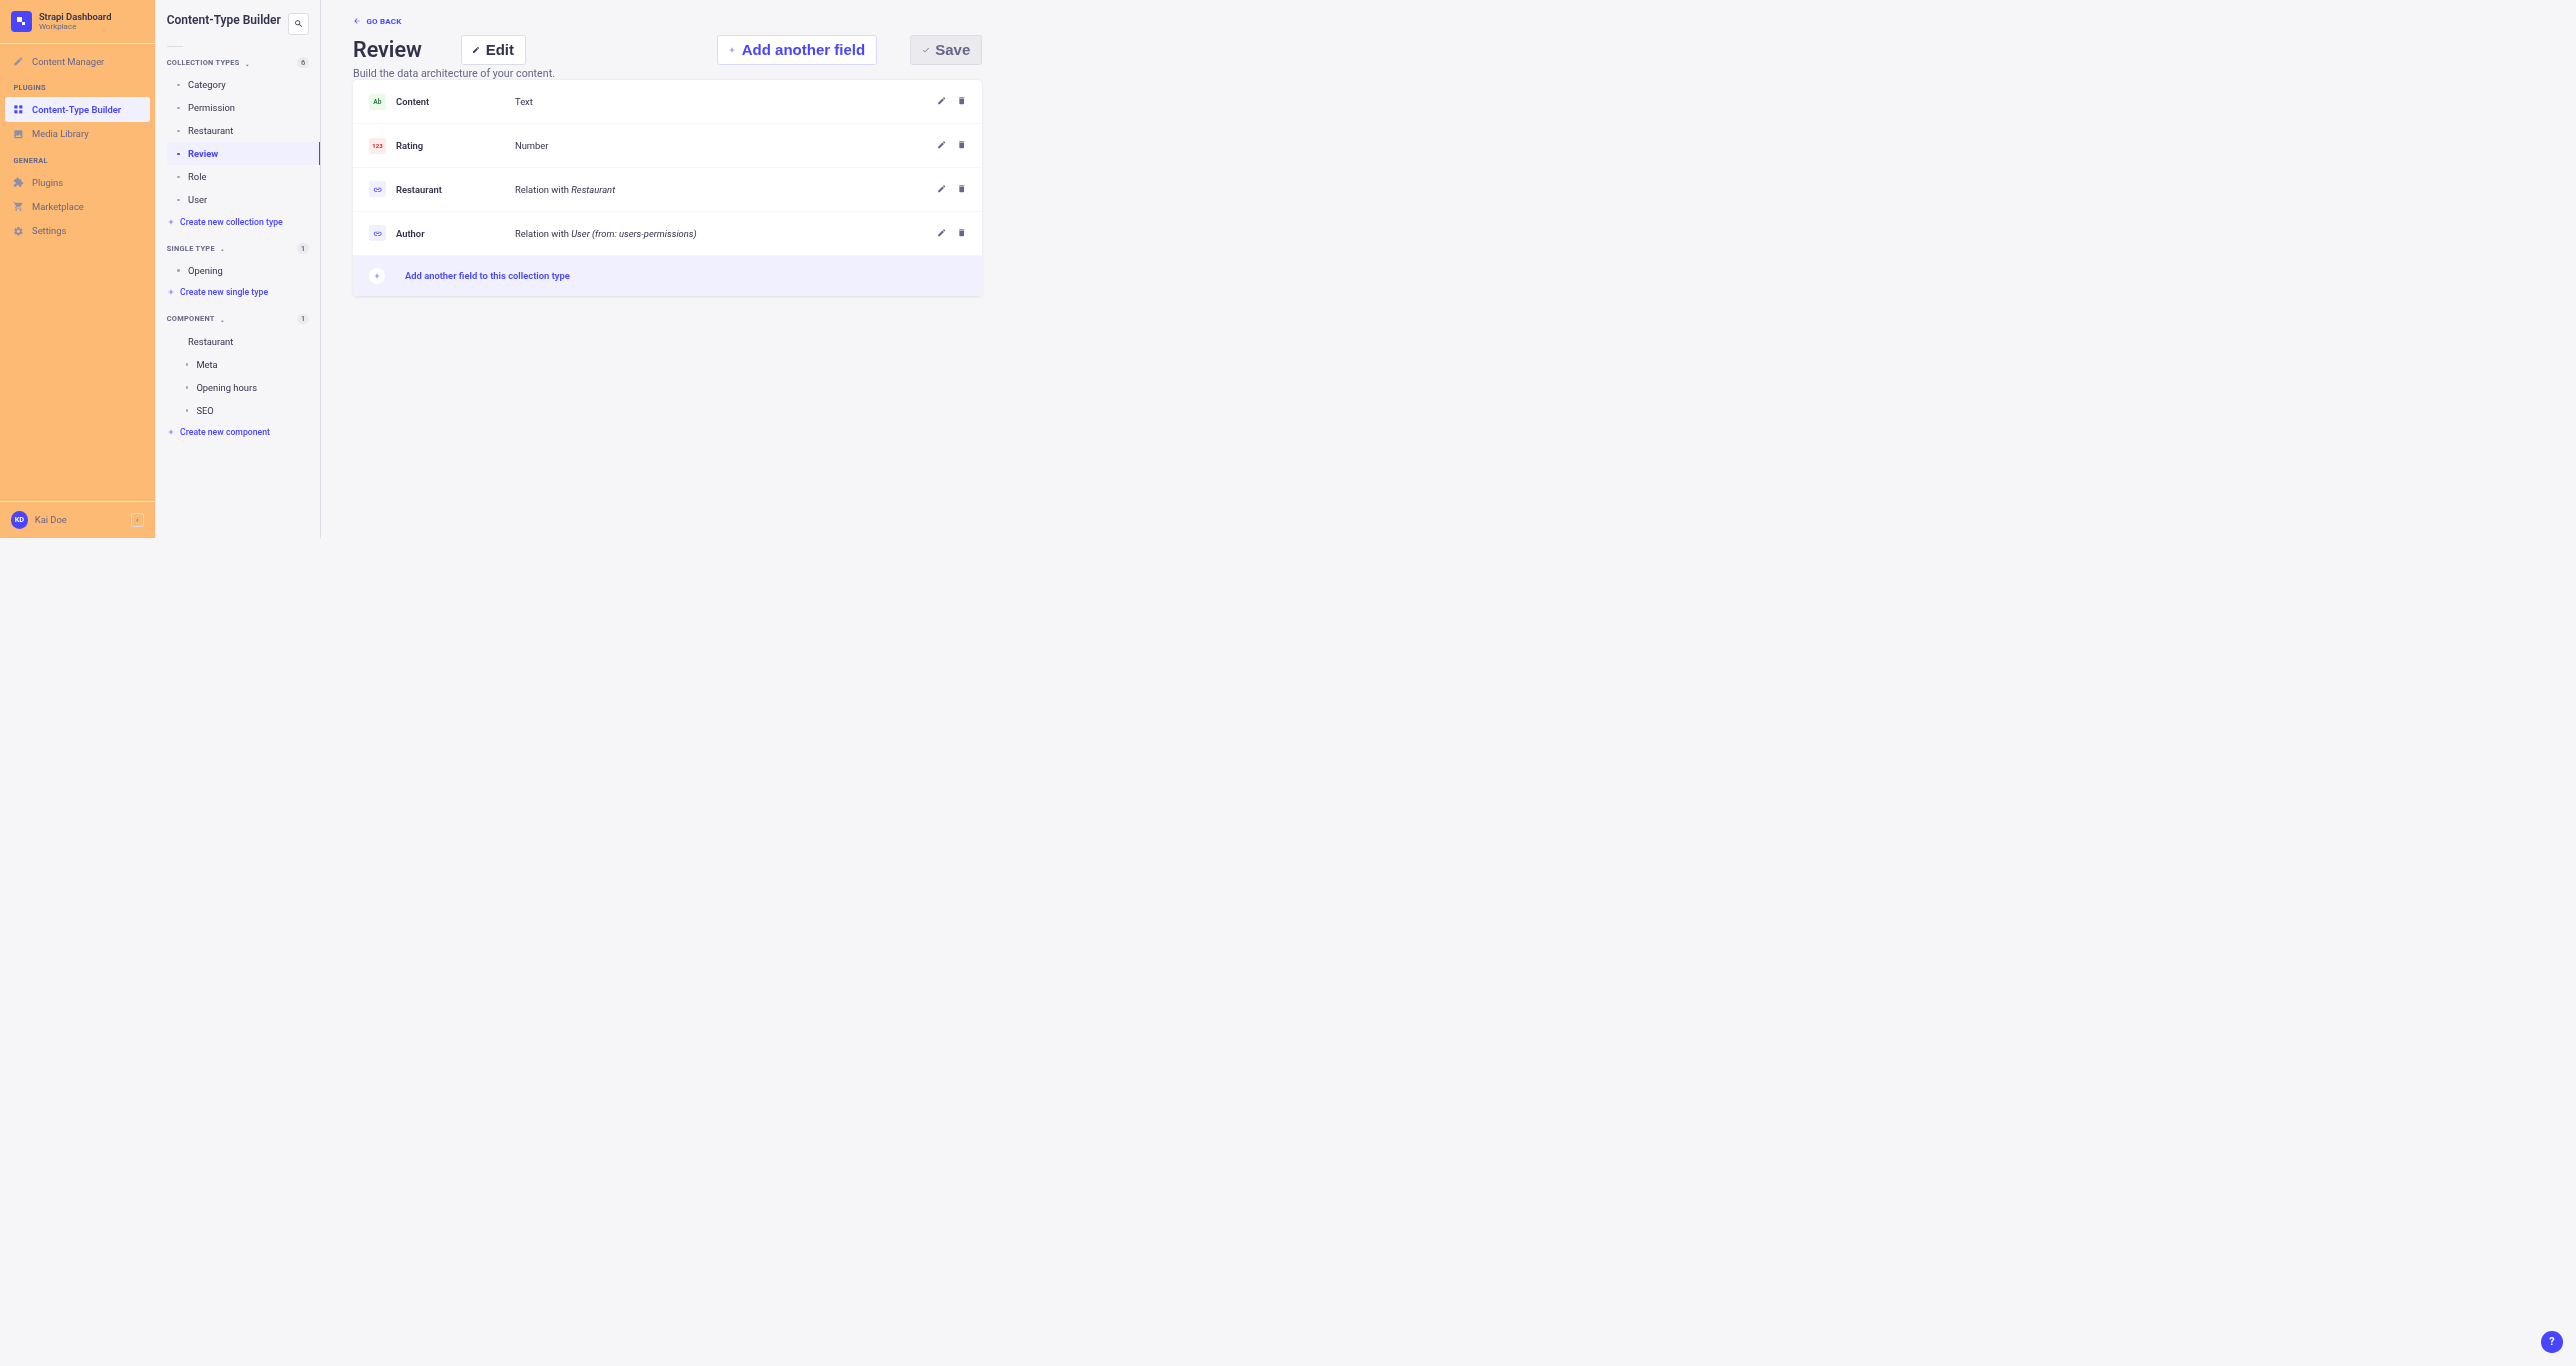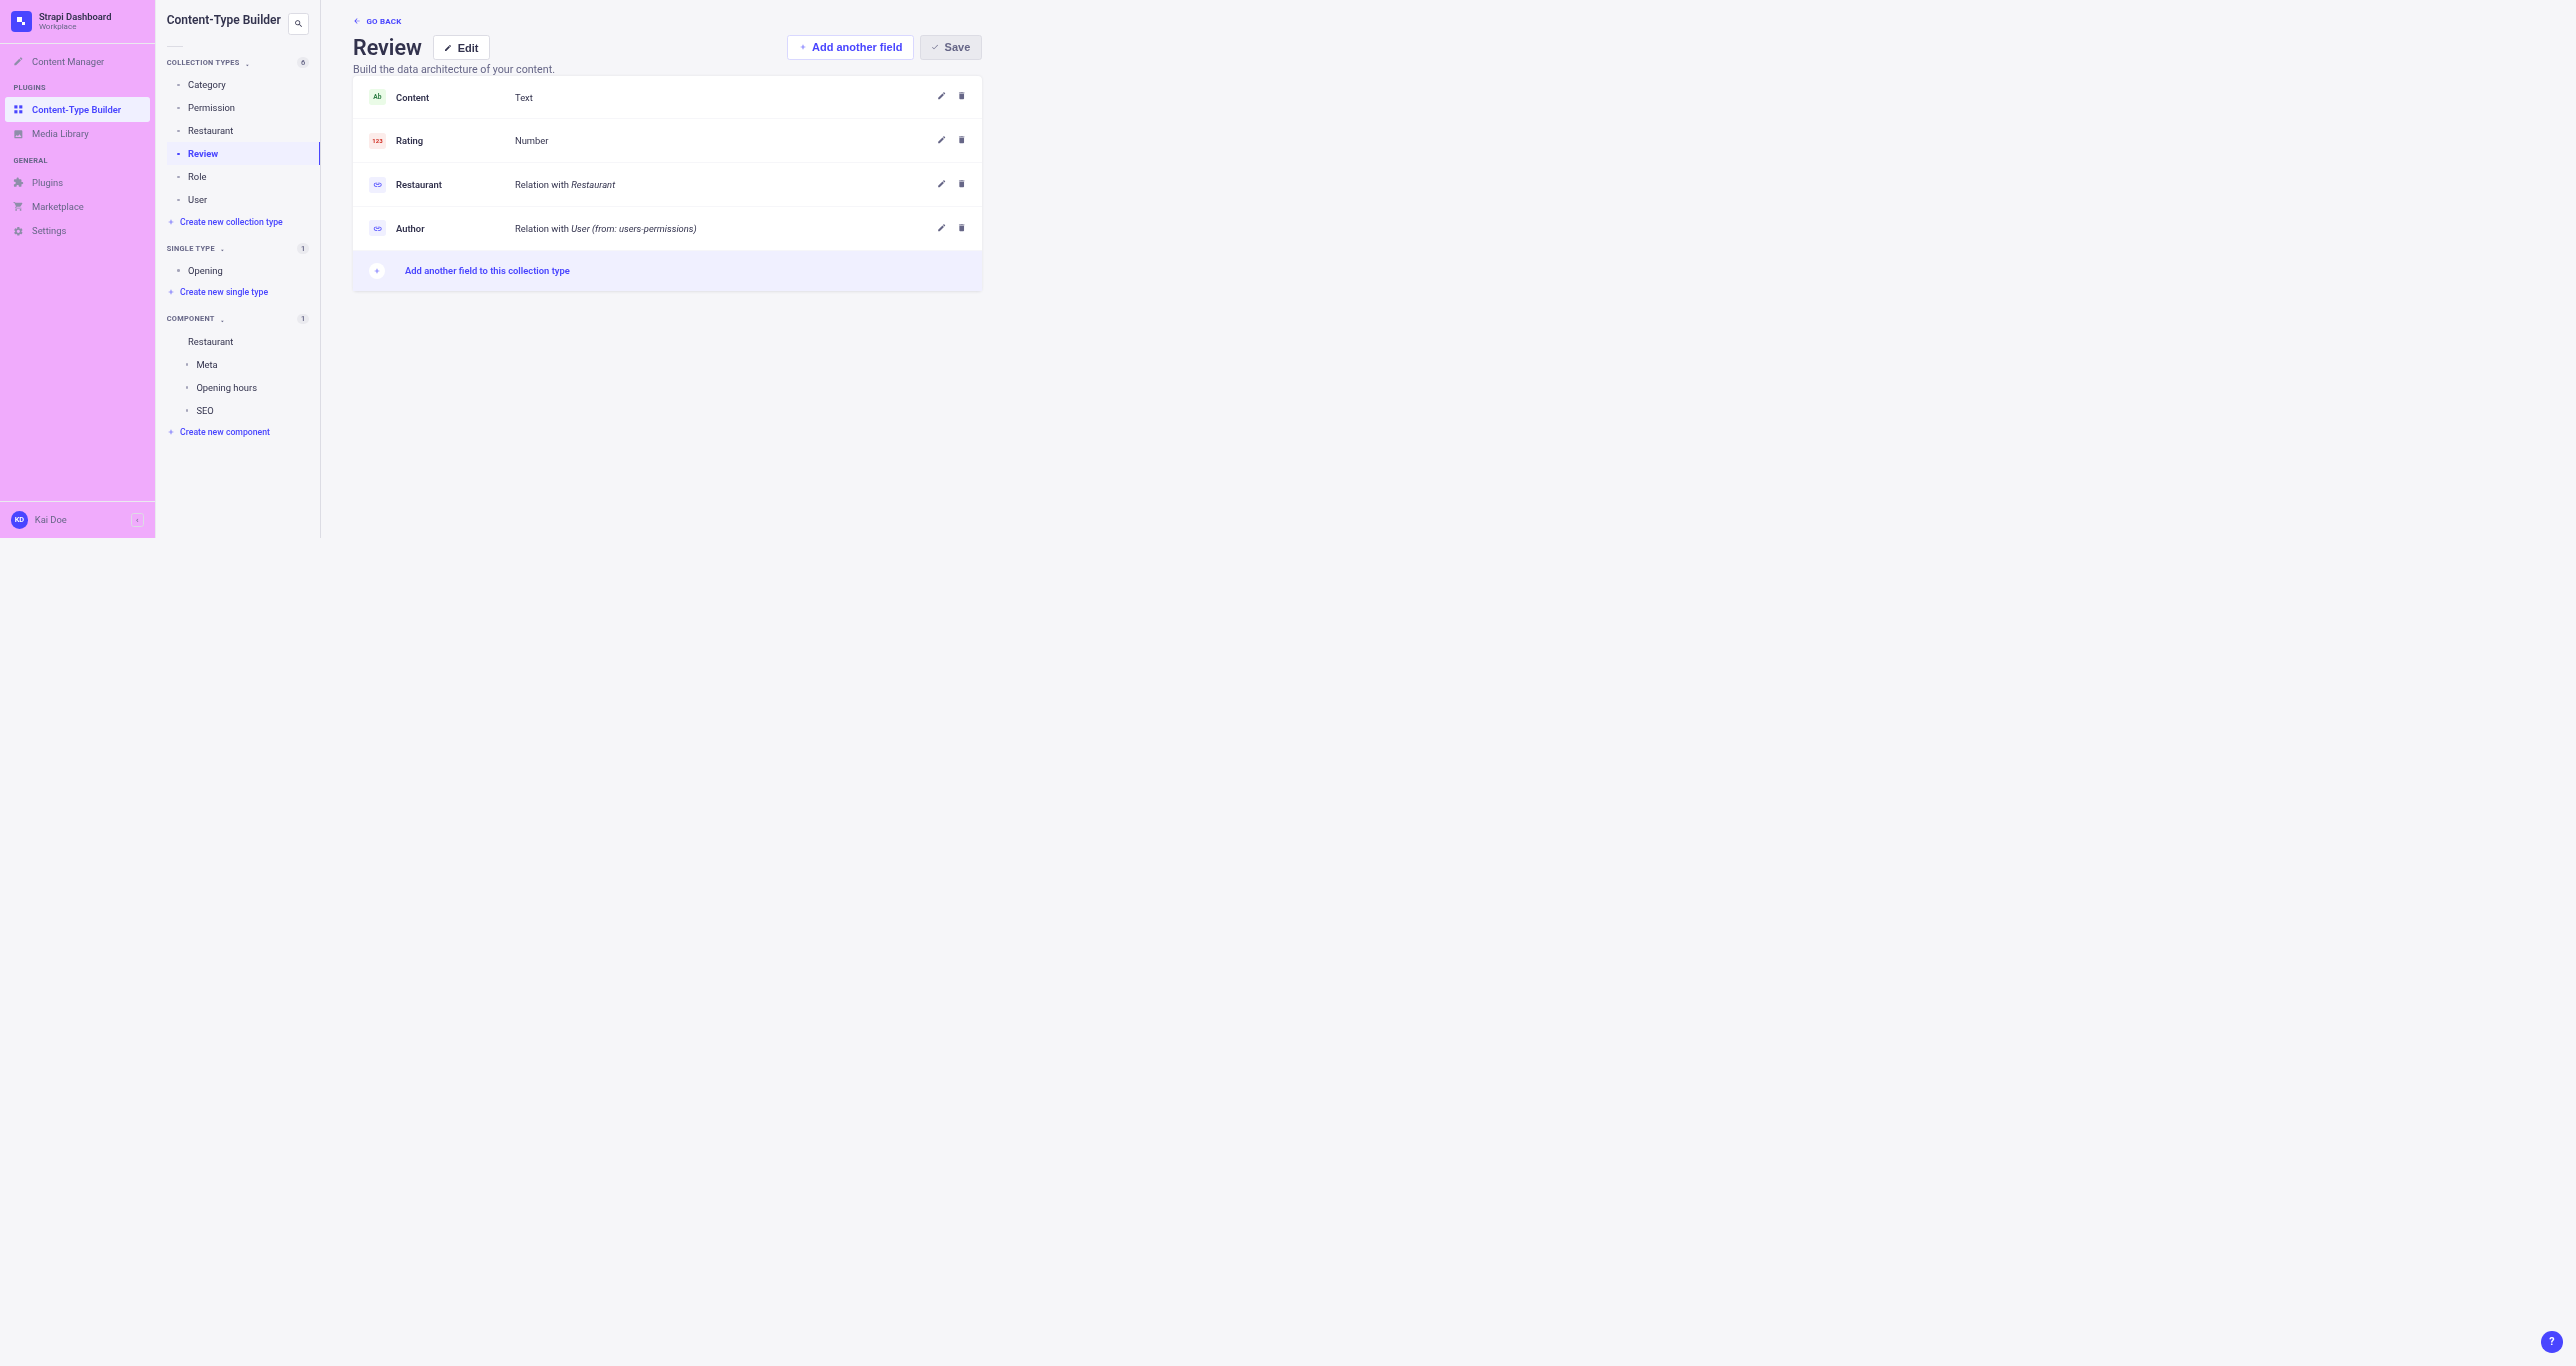--- a/index.html
+++ b/index.html
@@ -1,20 +1,20 @@
 <!DOCTYPE html>
 <html style="font-size:10.7px"><head>
 <meta charset="utf-8">
 <style>
 * { margin: 0; padding: 0; box-sizing: border-box; }
 body { font-family: -apple-system, BlinkMacSystemFont, 'Segoe UI', Roboto, sans-serif; background: #f6f6f9; color: #32324d; font-size: 9.4px; width: 1014px; height: 538px; overflow: hidden; }
 .app { display: flex; height: 100%; }
 
 
-.main-sidebar { width: 156px; background: #f0abfc; border-right: 0.7px solid #eaeaef; display: flex; flex-direction: column; }
+.main-sidebar { width: 156px; background: #fdba74; border-right: 0.7px solid #eaeaef; display: flex; flex-direction: column; }
 .brand { display: flex; align-items: center; gap: 6.7px; padding: 10.7px; border-bottom: 0.7px solid #eaeaef; }
 .brand-logo { width: 21.5px; height: 21.5px; background: #4945ff; border-radius: 4px; display: flex; align-items: center; justify-content: center; }
 .brand-logo svg { width: 12px; height: 12px; fill: #fff; }
 .brand-text { display: flex; flex-direction: column; }
 .brand-title { font-weight: 600; font-size: 9.4px; color: #32324d; }
 .brand-sub { font-size: 8px; color: #666687; }
 .nav-section { padding: 5.4px; }
 .nav-heading { font-size: 7.4px; font-weight: 700; letter-spacing: 0.3px; color: #666687; text-transform: uppercase; padding: 9.4px 8px 5.4px; }
 .nav-item { display: flex; align-items: center; gap: 8px; padding: 6.7px 8px; border-radius: 2.7px; cursor: pointer; color: #666687; font-size: 9.4px; }
 .nav-item.active { background: #f0f0ff; color: #4945ff; font-weight: 600; }
@@ -53,21 +53,21 @@
 
 
 .main { flex: 1; padding: 16px 32px; overflow-y: auto; position: relative; }
 .go-back { display: inline-flex; align-items: center; gap: 5.4px; color: #4945ff; font-size: 8px; font-weight: 700; text-transform: uppercase; letter-spacing: 0.2px; cursor: pointer; }
 .go-back svg { fill: #4945ff; }
 .page-header { display: flex; align-items: flex-start; justify-content: space-between; margin-top: 8px; }
 .page-title-wrap { display: flex; align-items: center; gap: 10.7px; }
 .page-title { font-size: 21.5px; font-weight: 600; color: #32324d; }
 .page-desc { color: #666687; font-size: 10.7px; margin-top: 2.7px; }
 .header-actions { display: flex; gap: 5.4px; }
-.btn { display: inline-flex; align-items: center; gap: 5.4px; padding: 5.4px 10.7px; border-radius: 2.7px; font-size: 11px; font-weight: 600; cursor: pointer; border: 0.7px solid #dcdce4; background: #fff; color: #32324d; }
+.btn { display: inline-flex; align-items: center; gap: 5.4px; padding: 5.4px 10.7px; border-radius: 2.7px; font-size: 15px; font-weight: 600; cursor: pointer; border: 0.7px solid #dcdce4; background: #fff; color: #32324d; margin-left: 28px; }
 .btn-primary-outline { border: 0.7px solid #d9d8ff; color: #4945ff; background: #fff; }
 .btn-primary-outline svg { fill: #4945ff; }
 .btn-disabled { background: #eaeaef; color: #666687; border-color: #dcdce4; cursor: not-allowed; }
 .btn-disabled svg { fill: #666687; }
 .configure-row { display: flex; justify-content: flex-end; margin-top: 47px; margin-bottom: 10.7px; }
 .table-card { background: #fff; border-radius: 4px; box-shadow: 0 0.7px 2.7px rgba(33,33,52,0.1); }
 .table-header { display: flex; padding: 12px 16px; border-bottom: 0.7px solid #eaeaef; }
 .th { font-size: 7.4px; font-weight: 700; letter-spacing: 0.3px; color: #666687; text-transform: uppercase; }
 .th-name { width: 152px; }
 .table-row { display: flex; align-items: center; padding: 13.4px 16px; border-bottom: 0.7px solid #f6f6f9; }

